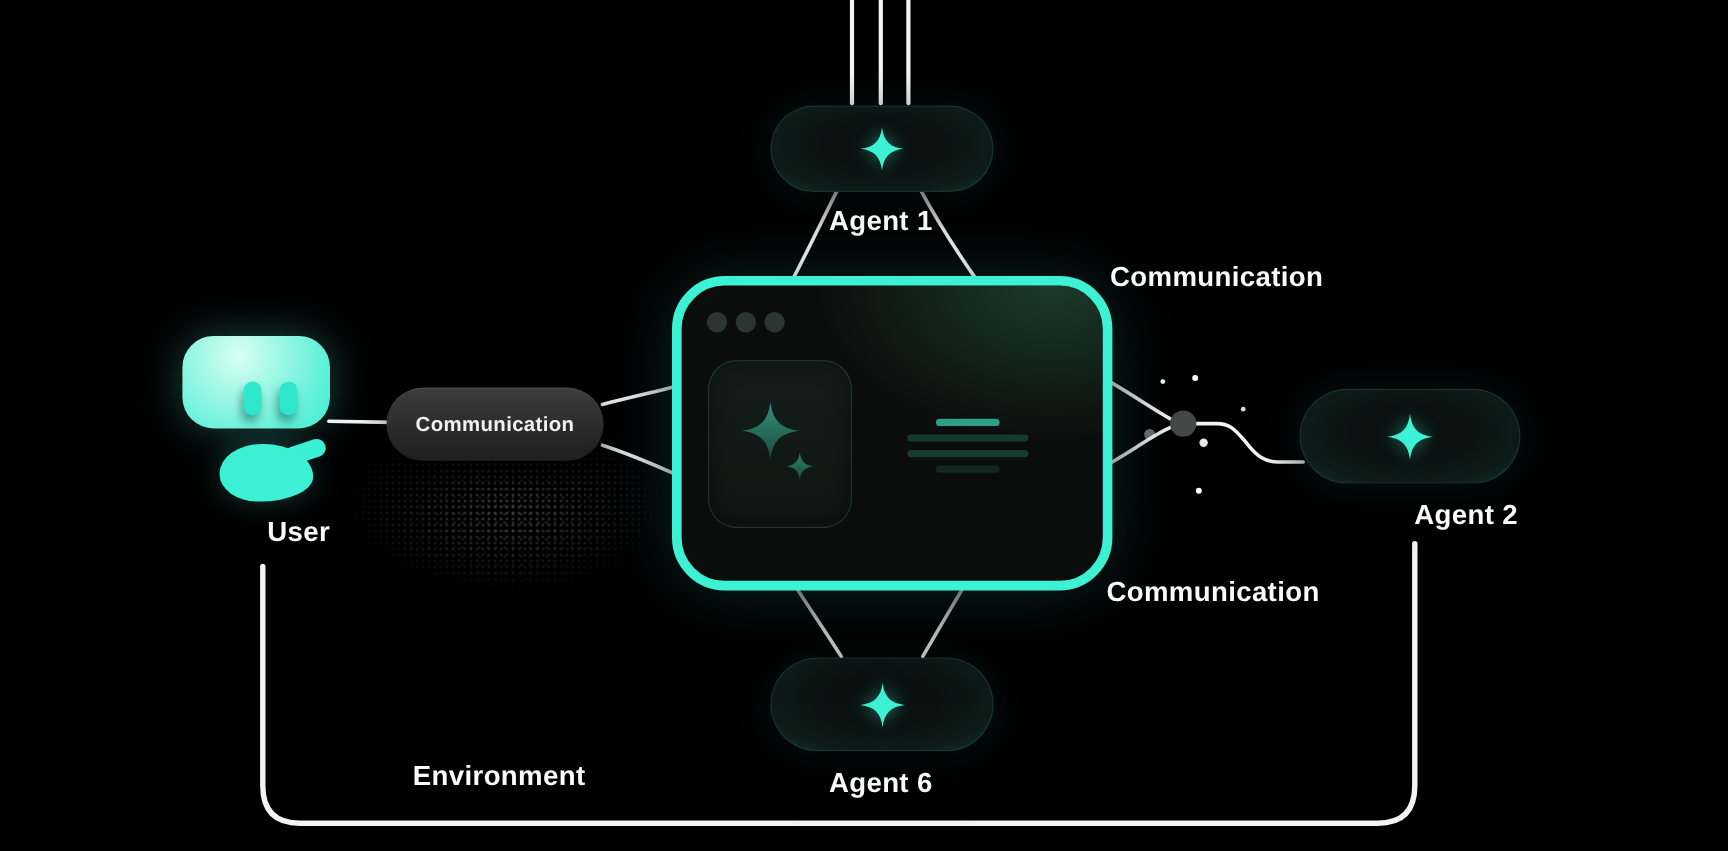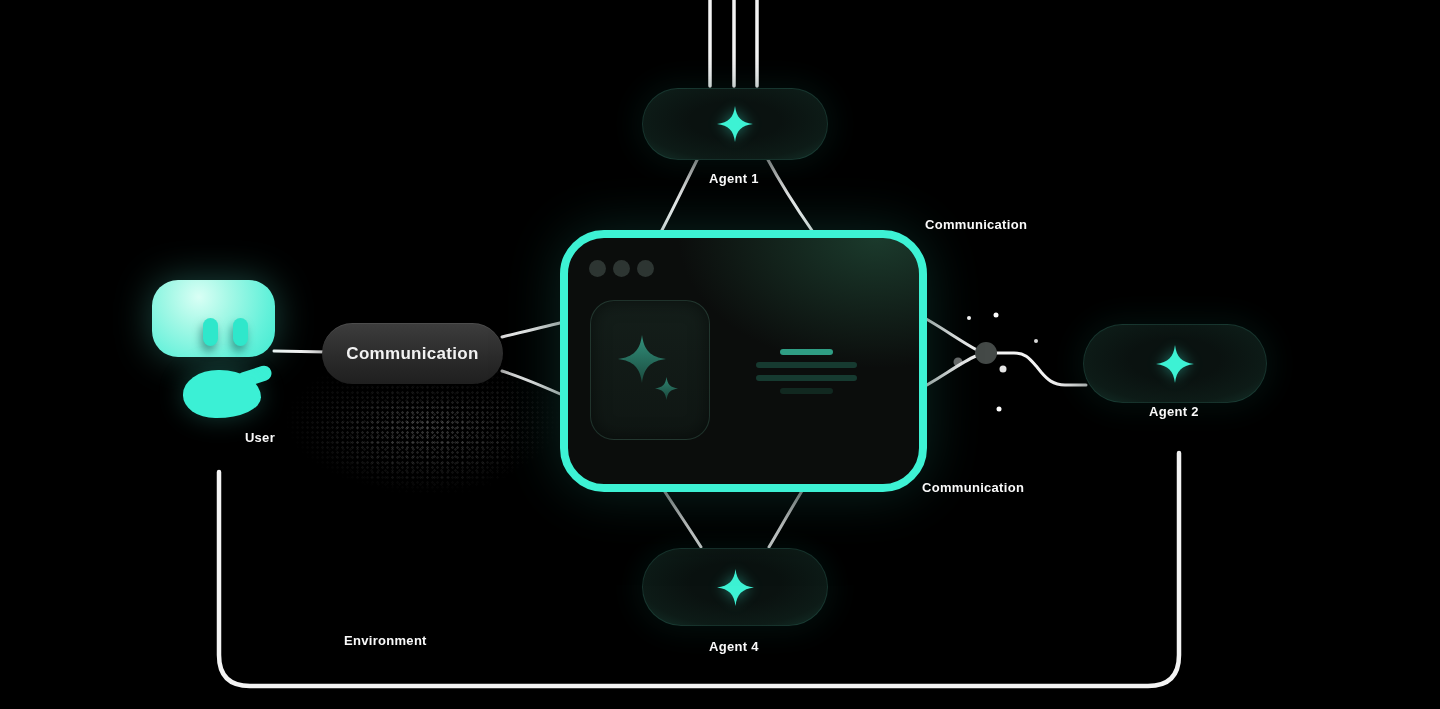--- a/index.html
+++ b/index.html
@@ -25,21 +25,21 @@
     position:absolute;border-radius:40px;
     background:radial-gradient(ellipse at 50% 45%, #0a1210 35%, #0d1b17 72%, #143129 100%);
     border:1px solid rgba(45,110,95,.30);
     box-shadow:0 0 30px 6px rgba(30,170,140,.09), 0 14px 40px rgba(0,0,0,.65);
     display:flex;align-items:center;justify-content:center;
   }
   .sparkle{filter:drop-shadow(0 0 7px rgba(61,242,212,.45));}
 
   
   .lbl{
-    position:absolute;color:var(--text,#fafafa);font-weight:700;font-size:13px;
+    position:absolute;color:var(--text,#fafafa);font-weight:700;font-size:23px;
     letter-spacing:.3px;white-space:nowrap;
   }
   .lbl.center{text-align:center;}
 
   
   .comm-pill{
     position:absolute;left:322px;top:323px;width:181px;height:61px;border-radius:31px;
     background:linear-gradient(180deg,#3d3d3d 0%,#2b2b2b 55%,#1f1f1f 100%);
     box-shadow:0 14px 30px rgba(0,0,0,.75), inset 0 1px 0 rgba(255,255,255,.08);
     display:flex;align-items:center;justify-content:center;
@@ -124,28 +124,28 @@
       <path d="M50 0C54 32 68 46 100 50C68 54 54 68 50 100C46 68 32 54 0 50C32 46 46 32 50 0Z" fill="#3df2d4"></path>
     </svg>
   </div>
   <div class="lbl center" style="left:642px;top:171px;width:184px;">Agent 1</div>
 
   <div class="agent-pill" style="left:1083px;top:324px;width:182px;height:77px;">
     <svg class="sparkle" width="38" height="38" viewBox="0 0 100 100">
       <path d="M50 0C54 32 68 46 100 50C68 54 54 68 50 100C46 68 32 54 0 50C32 46 46 32 50 0Z" fill="#3df2d4"></path>
     </svg>
   </div>
-  <div class="lbl center" style="left:1083px;top:404px;width:182px;">Agent 2</div>
+  <div class="lbl center" style="left:1083px;top:416px;width:182px;text-align:right;">Agent 2</div>
 
   <div class="agent-pill" style="left:642px;top:548px;width:184px;height:76px;">
     <svg class="sparkle" width="37" height="37" viewBox="0 0 100 100">
       <path d="M50 0C54 32 68 46 100 50C68 54 54 68 50 100C46 68 32 54 0 50C32 46 46 32 50 0Z" fill="#3df2d4"></path>
     </svg>
   </div>
-  <div class="lbl center" style="left:642px;top:639px;width:184px;">Agent 4</div>
+  <div class="lbl center" style="left:642px;top:639px;width:184px;">Agent 6</div>
 
   <div class="comm-pill">
     <span>Communication</span>
   </div>
 
   <div class="window">
     <div class="win-dots">
       <span></span>
       <span></span>
       <span></span>

